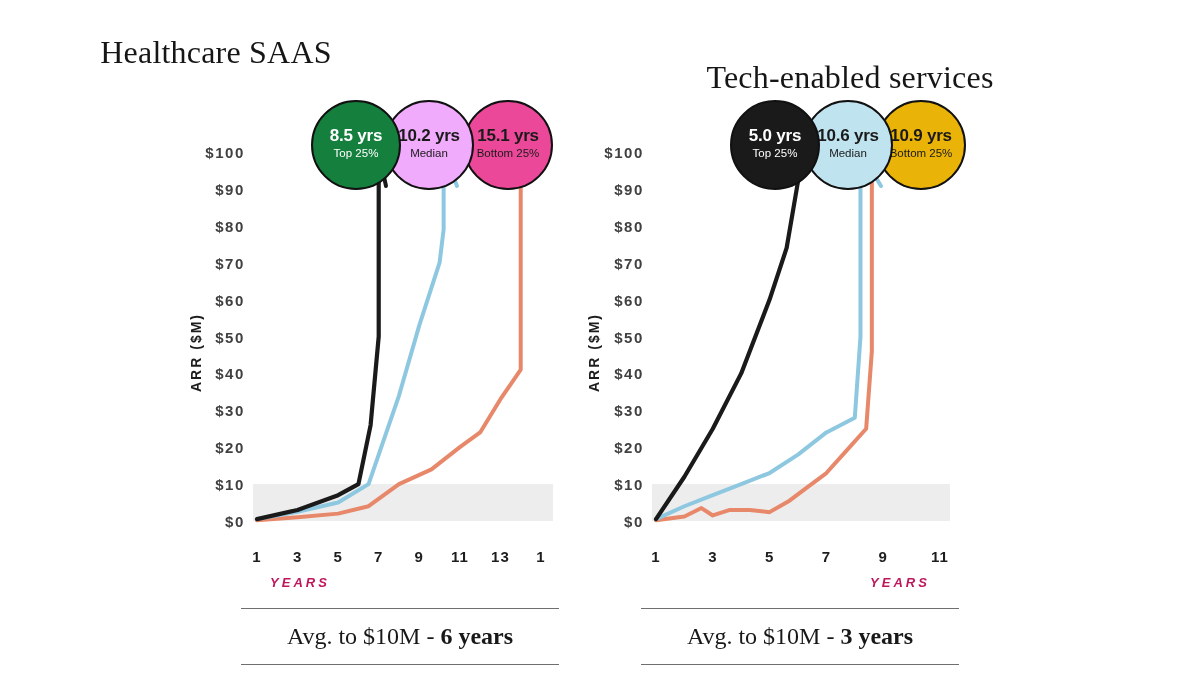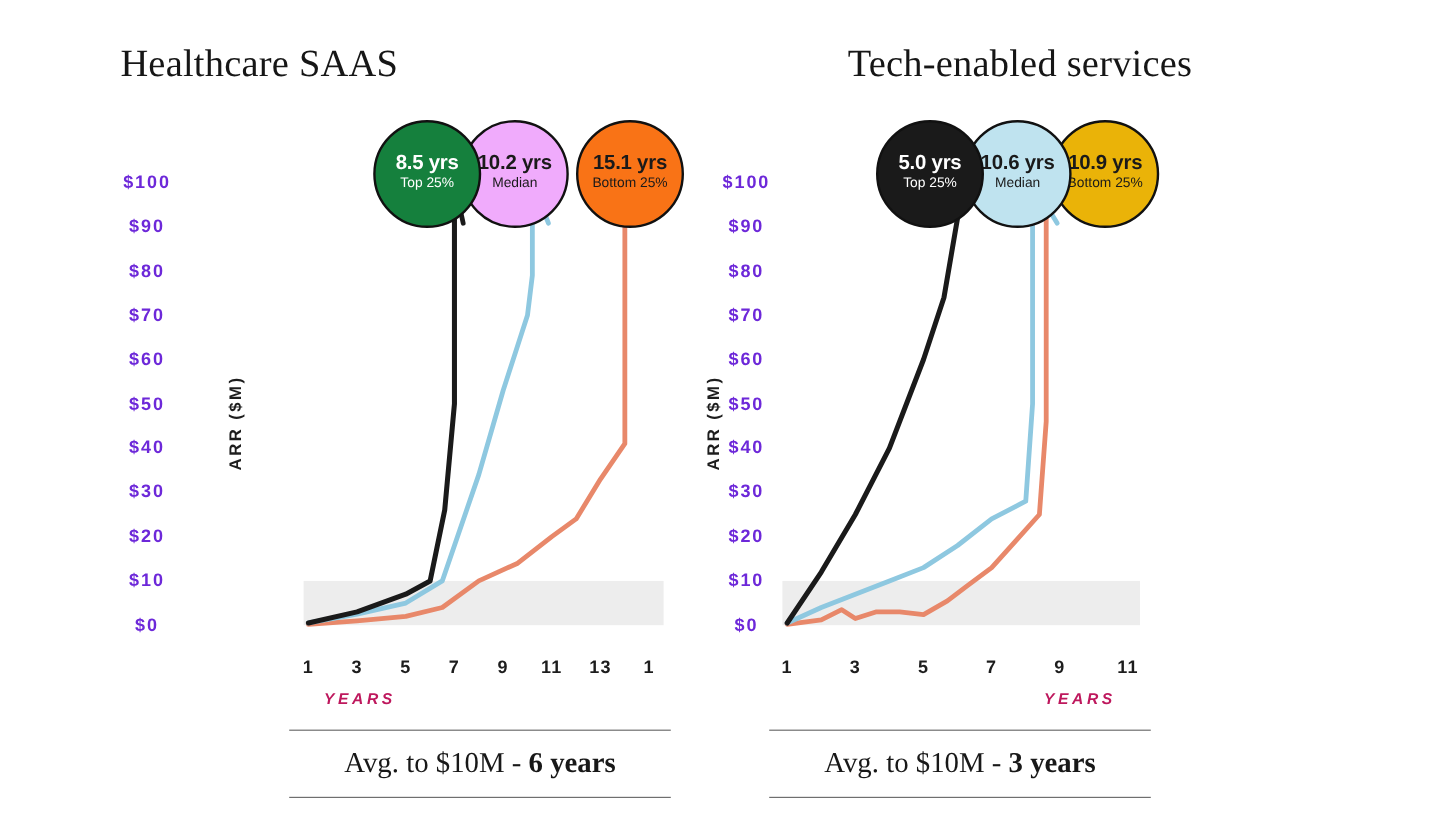--- a/index.html
+++ b/index.html
@@ -12,30 +12,30 @@
   .panel-left{left:0;}
   .panel-right{left:600px;}
 
   .chart-title{
     position:absolute;top:34px;width:100%;text-align:center;
     font-family:"Liberation Serif", serif;
     font-size:32px;color:#161616;letter-spacing:0.2px;
     white-space:nowrap;
   }
   .panel-left .chart-title{left:-84px;}
-  .panel-right .chart-title{left:-50px;}
+  .panel-right .chart-title{left:-50px;margin-top:25px;}
 
   
   .plot{position:absolute;left:0;top:0;width:600px;height:693px;}
   .plot svg{position:absolute;left:0;top:0;overflow:visible;}
 
   
   .ytick{
-    position:absolute;right:12px;text-align:center;
-    font-size:15px;font-weight:700;color:#6d28d9;
+    position:absolute;right:12px;text-align:right;
+    font-size:15px;font-weight:700;color:#404040;
     letter-spacing:1.6px;white-space:nowrap;
     transform:translateY(-50%);
   }
   .yaxis-title{
     position:absolute;
     font-size:14px;font-weight:700;color:#1d1d1d;
     letter-spacing:2px;white-space:nowrap;
     transform:rotate(-90deg);transform-origin:left top;
   }
 
@@ -123,21 +123,21 @@
 
   <div id="bubbles-left">
       <div class="bubble" style="left: 311px; top: 100px; width: 90px; height: 90px; background: #15803d; color: rgb(255, 255, 255); z-index: 10;">
         <div class="big">8.5 yrs</div>
         <div class="small">Top 25%</div>
       </div>
       <div class="bubble" style="left: 384px; top: 100px; width: 90px; height: 90px; background: #f0abfc; color: rgb(26, 26, 26); z-index: 9;">
         <div class="big">10.2 yrs</div>
         <div class="small">Median</div>
       </div>
-      <div class="bubble" style="left: 480px; top: 100px; width: 90px; height: 90px; background: #f97316; color: rgb(26, 26, 26); z-index: 8;">
+      <div class="bubble" style="left: 463px; top: 100px; width: 90px; height: 90px; background: #ec4899; color: rgb(26, 26, 26); z-index: 8;">
         <div class="big">15.1 yrs</div>
         <div class="small">Bottom 25%</div>
       </div>
     </div>
 
   <div class="footer" style="left:241px;top:608px;width:318px;">
     <div class="rule"></div>
     <div class="ftext"><span>Avg. to $10M - </span><b>6 years</b></div>
     <div class="rule"></div>
   </div>

